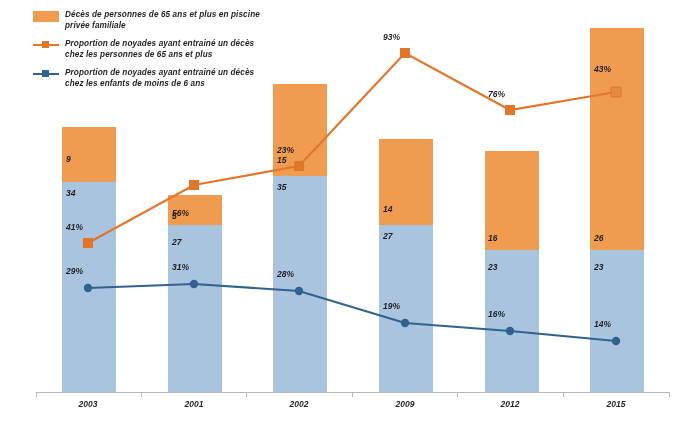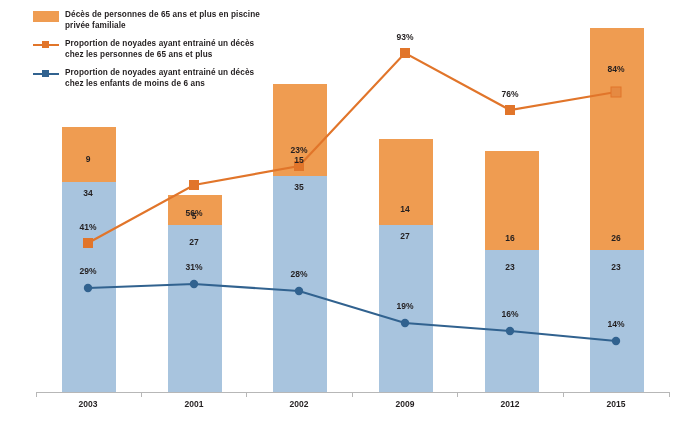--- a/index.html
+++ b/index.html
@@ -13,20 +13,21 @@
     position: relative;
     font-family: "Liberation Sans", sans-serif;
     overflow: hidden;
   }
 
   #chart-root {
     position: absolute;
     inset: 0;
     width: 696px;
     height: 431px;
+    font-style: italic;
   }
 
   
   .legend {
     position: absolute;
     left: 33px;
     top: 9px;
     width: 235px;
   }
   .legend-row {
@@ -133,21 +134,21 @@
     left: 0;
     top: 0;
     width: 696px;
     height: 431px;
     overflow: visible;
   }
 
   .pt-label {
     position: absolute;
     width: 44px;
-    text-align: center;
+    text-align: left;
     font-size: 8.5px;
     font-weight: bold;
     color: #231f20;
   }
 </style>
 </head>
 <body>
 
 <div id="chart-root">
 
@@ -247,21 +248,21 @@
     <div class="pt-label" style="left:488px; top:262px;">23</div>
 
     <div class="pt-label" style="left:594px; top:233px;">26</div>
     <div class="pt-label" style="left:594px; top:262px;">23</div>
 
     <div class="pt-label" style="left:66px;  top:222px;">41%</div>
     <div class="pt-label" style="left:172px; top:164px;margin-top:44px;">56%</div>
     <div class="pt-label" style="left:277px; top:145px;">23%</div>
     <div class="pt-label" style="left:383px; top:32px;">93%</div>
     <div class="pt-label" style="left:488px; top:89px;">76%</div>
-    <div class="pt-label" style="left:594px; top:64px;">84%</div>
+    <div class="pt-label" style="left:594px; top:64px;">43%</div>
 
     <div class="pt-label" style="left:66px;  top:266px;">29%</div>
     <div class="pt-label" style="left:172px; top:262px;">31%</div>
     <div class="pt-label" style="left:277px; top:269px;">28%</div>
     <div class="pt-label" style="left:383px; top:301px;">19%</div>
     <div class="pt-label" style="left:488px; top:309px;">16%</div>
     <div class="pt-label" style="left:594px; top:319px;">14%</div>
 
     <div class="cat-label" style="left:43px;">2003</div>
     <div class="cat-label" style="left:149px;">2001</div>

